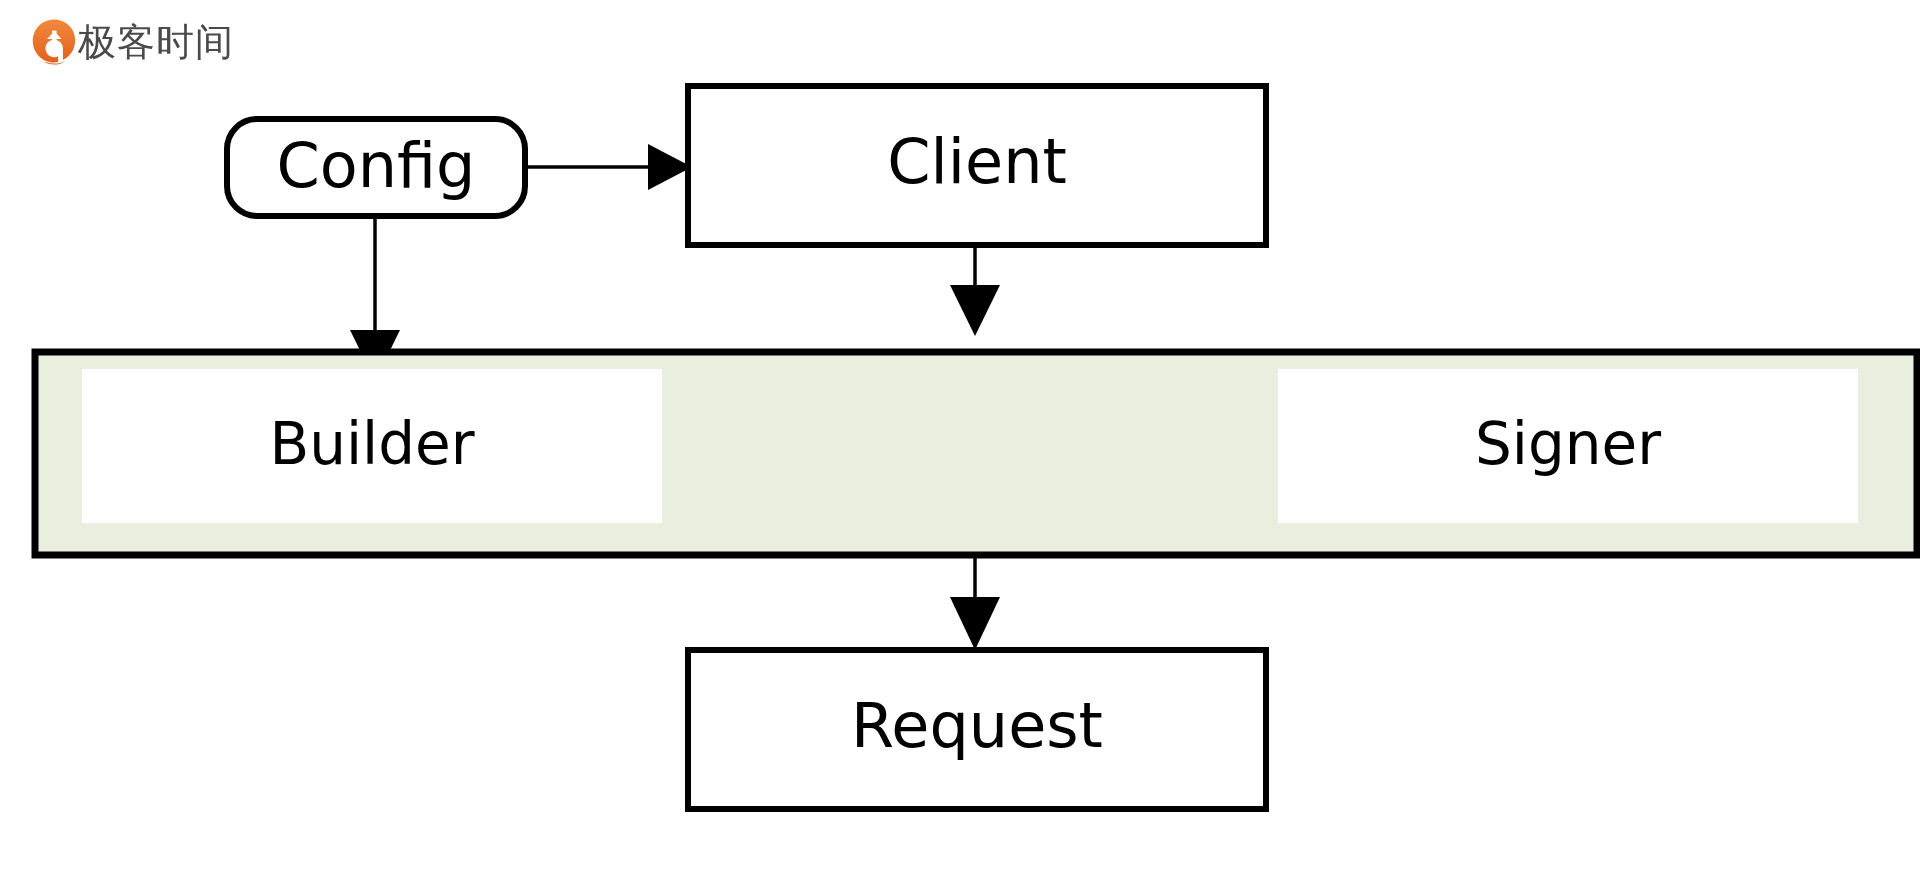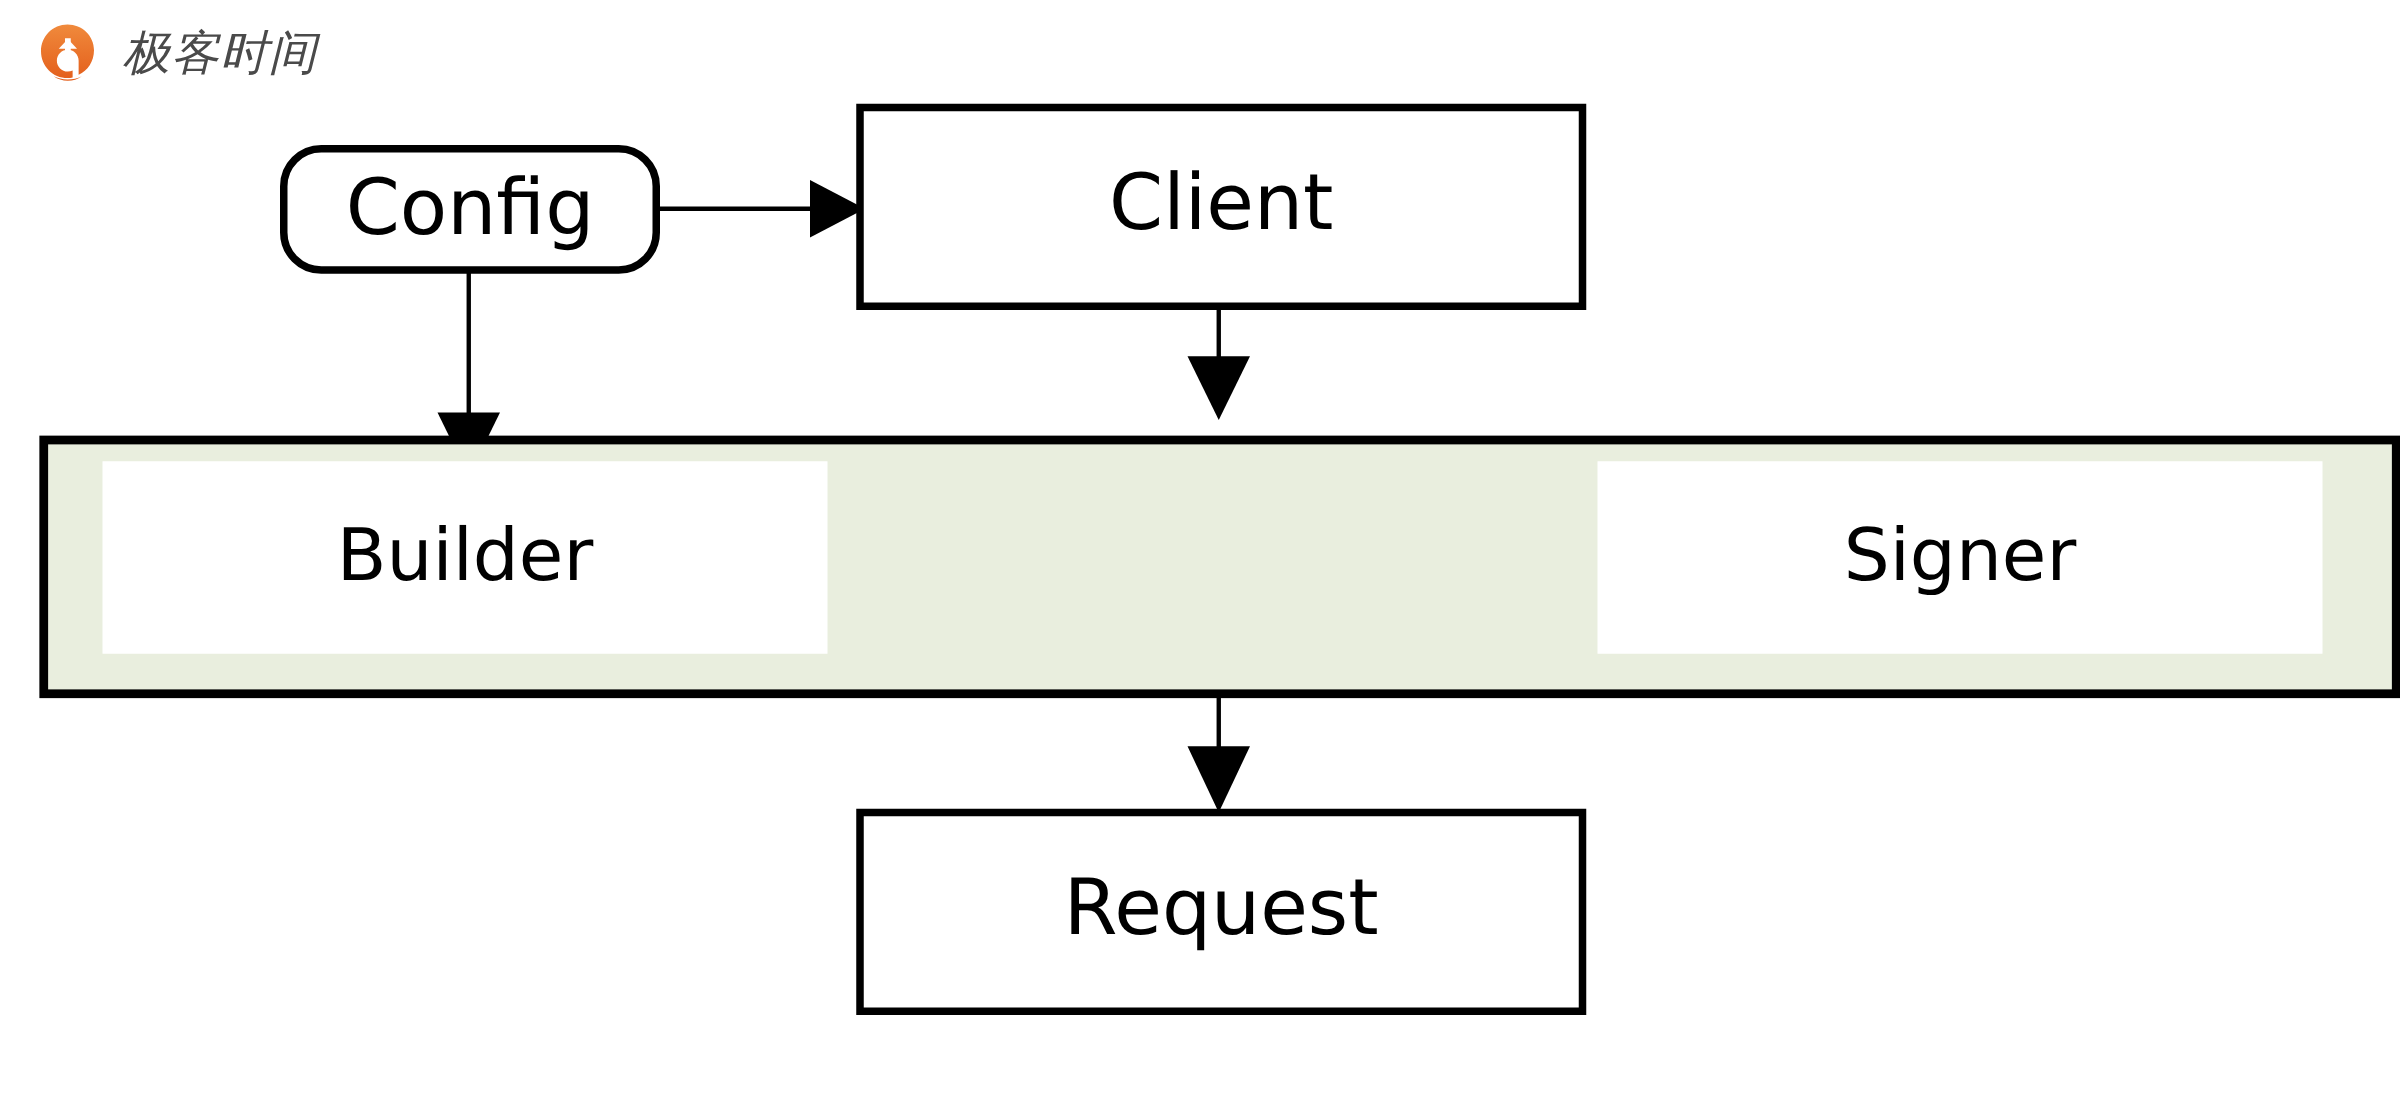--- a/index.html
+++ b/index.html
@@ -22,23 +22,22 @@
     background: #ffffff;
   }
 
   
   #brand {
     position: absolute;
     left: 30px;
     top: 14px;
     display: flex;
     align-items: center;
-    gap: 20px;
+    gap: 0;
     height: 56px;
-    font-style: italic;
   }
   #brand .mark {
     width: 48px;
     height: 48px;
     display: block;
   }
   #brand .wordmark {
     font-family: "DejaVu Sans", "Liberation Sans", sans-serif;
     font-size: 38px;
     line-height: 1;

